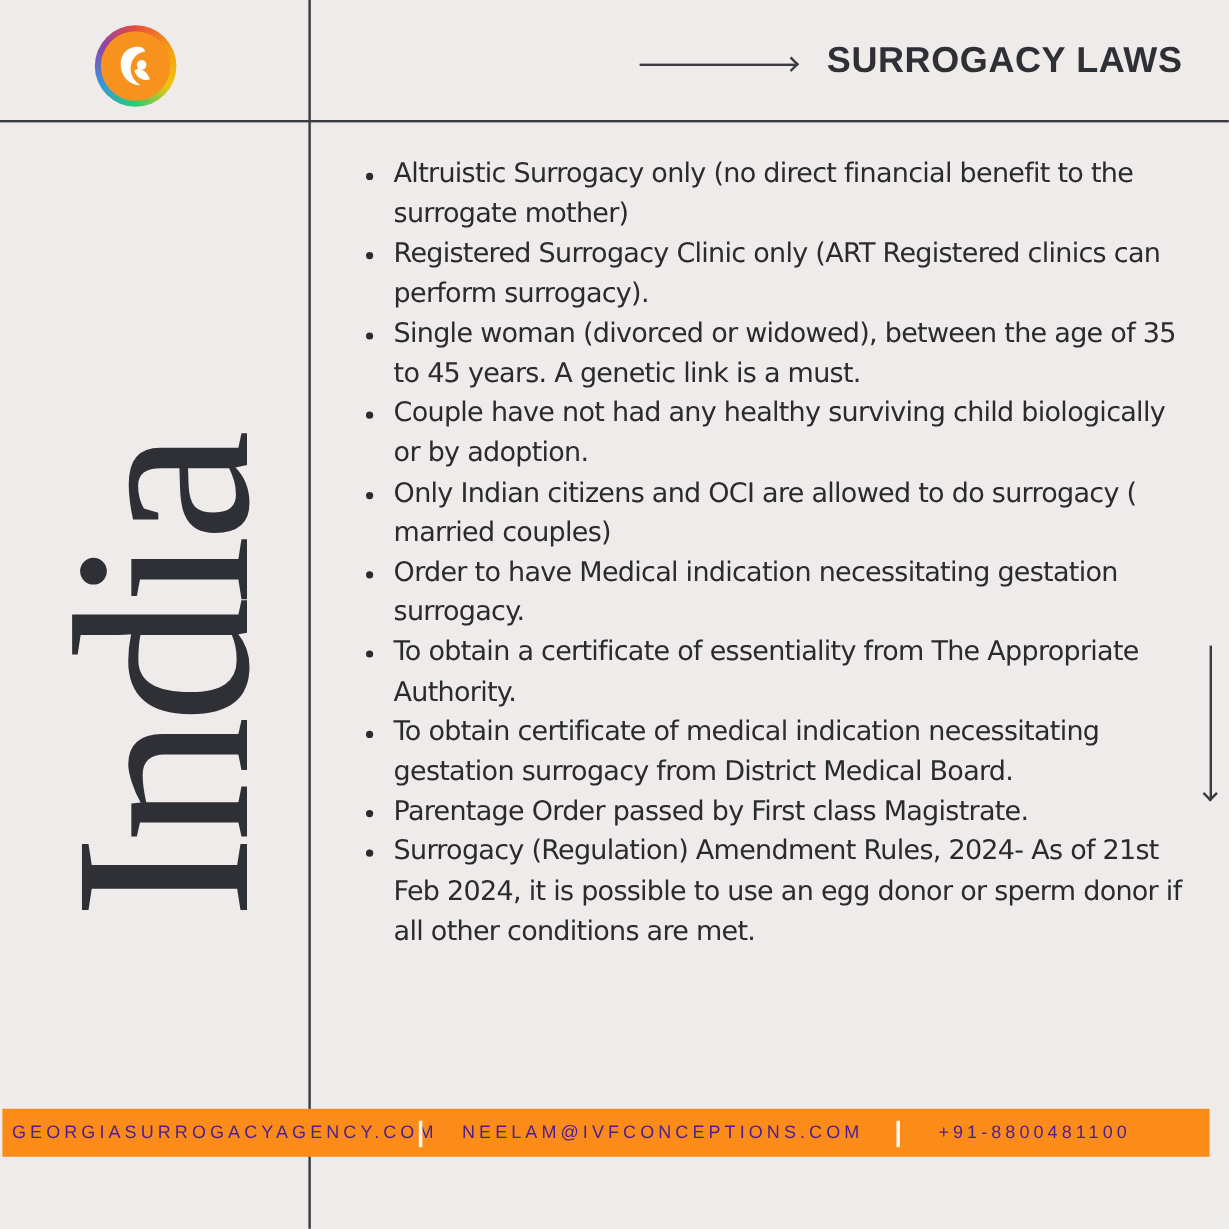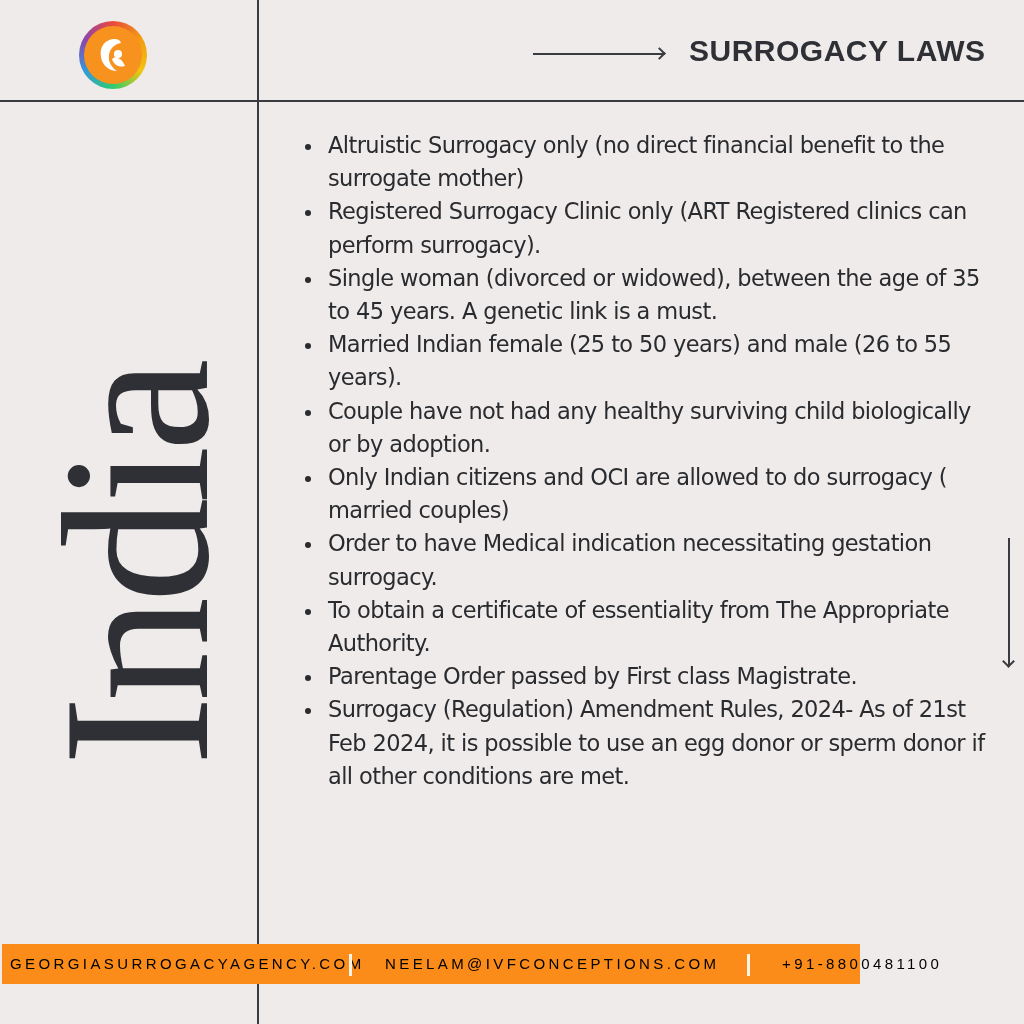--- a/index.html
+++ b/index.html
@@ -89,25 +89,25 @@
       position: absolute; left: 1008px; top: 538px;
       width: 2px; height: 128px; background: #3a3b40;
     }
     .arrow-down::after {
       content: ""; position: absolute; left: -4px; bottom: 0;
       width: 7px; height: 7px;
       border-right: 2px solid #3a3b40; border-bottom: 2px solid #3a3b40;
       transform: rotate(45deg);
     }
     .footer {
-      position: absolute; left: 2px; top: 944px;
-      width: 858px; height: 40px;
+      position: absolute; left: 2px; top: 924px;
+      width: 1006px; height: 40px;
       background: #fb8c1a;
       display: flex; align-items: center;
-      color: #000000;
+      color: #4c1d95;
       font-family: "Liberation Sans", sans-serif;
       font-size: 15px;
       letter-spacing: 3.4px;
     }
     .footer .item { position: absolute; top: 11px; white-space: nowrap; }
     .footer .sep {
       position: absolute; top: 10px;
       width: 3px; height: 22px; background: #fdf3e6;
     }
   </style>
@@ -129,25 +129,25 @@
 
 <div class="arrow-right"></div>
 <div class="title">SURROGACY LAWS</div>
 
 <div class="country">India</div>
 
 <ul class="laws">
   <li>Altruistic Surrogacy only (no direct financial benefit to the surrogate mother)</li>
   <li>Registered Surrogacy Clinic only (ART Registered clinics can perform surrogacy).</li>
   <li>Single woman (divorced or widowed), between the age of 35 to 45 years. A genetic link is a must.</li>
-  <li>Married Indian female (25 to 50 years) and male (26 to 55 years).</li>
   <li>Couple have not had any healthy surviving child biologically or by adoption.</li>
   <li>Only Indian citizens and OCI are allowed to do surrogacy ( married couples)</li>
   <li>Order to have Medical indication necessitating gestation surrogacy.</li>
   <li>To obtain a certificate of essentiality from The Appropriate Authority.</li>
+  <li>To obtain certificate of medical indication necessitating gestation surrogacy from District Medical Board.</li>
   <li>Parentage Order passed by First class Magistrate.</li>
   <li>Surrogacy (Regulation) Amendment Rules, 2024- As of 21st Feb 2024, it is possible to use an egg donor or sperm donor if all other conditions are met.</li>
 </ul>
 
 <div class="arrow-down"></div>
 
 <div class="footer">
   <span class="item" style="left:8px;">GEORGIASURROGACYAGENCY.COM</span>
   <span class="sep" style="left:347px;"></span>
   <span class="item" style="left:383px;">NEELAM@IVFCONCEPTIONS.COM</span>

